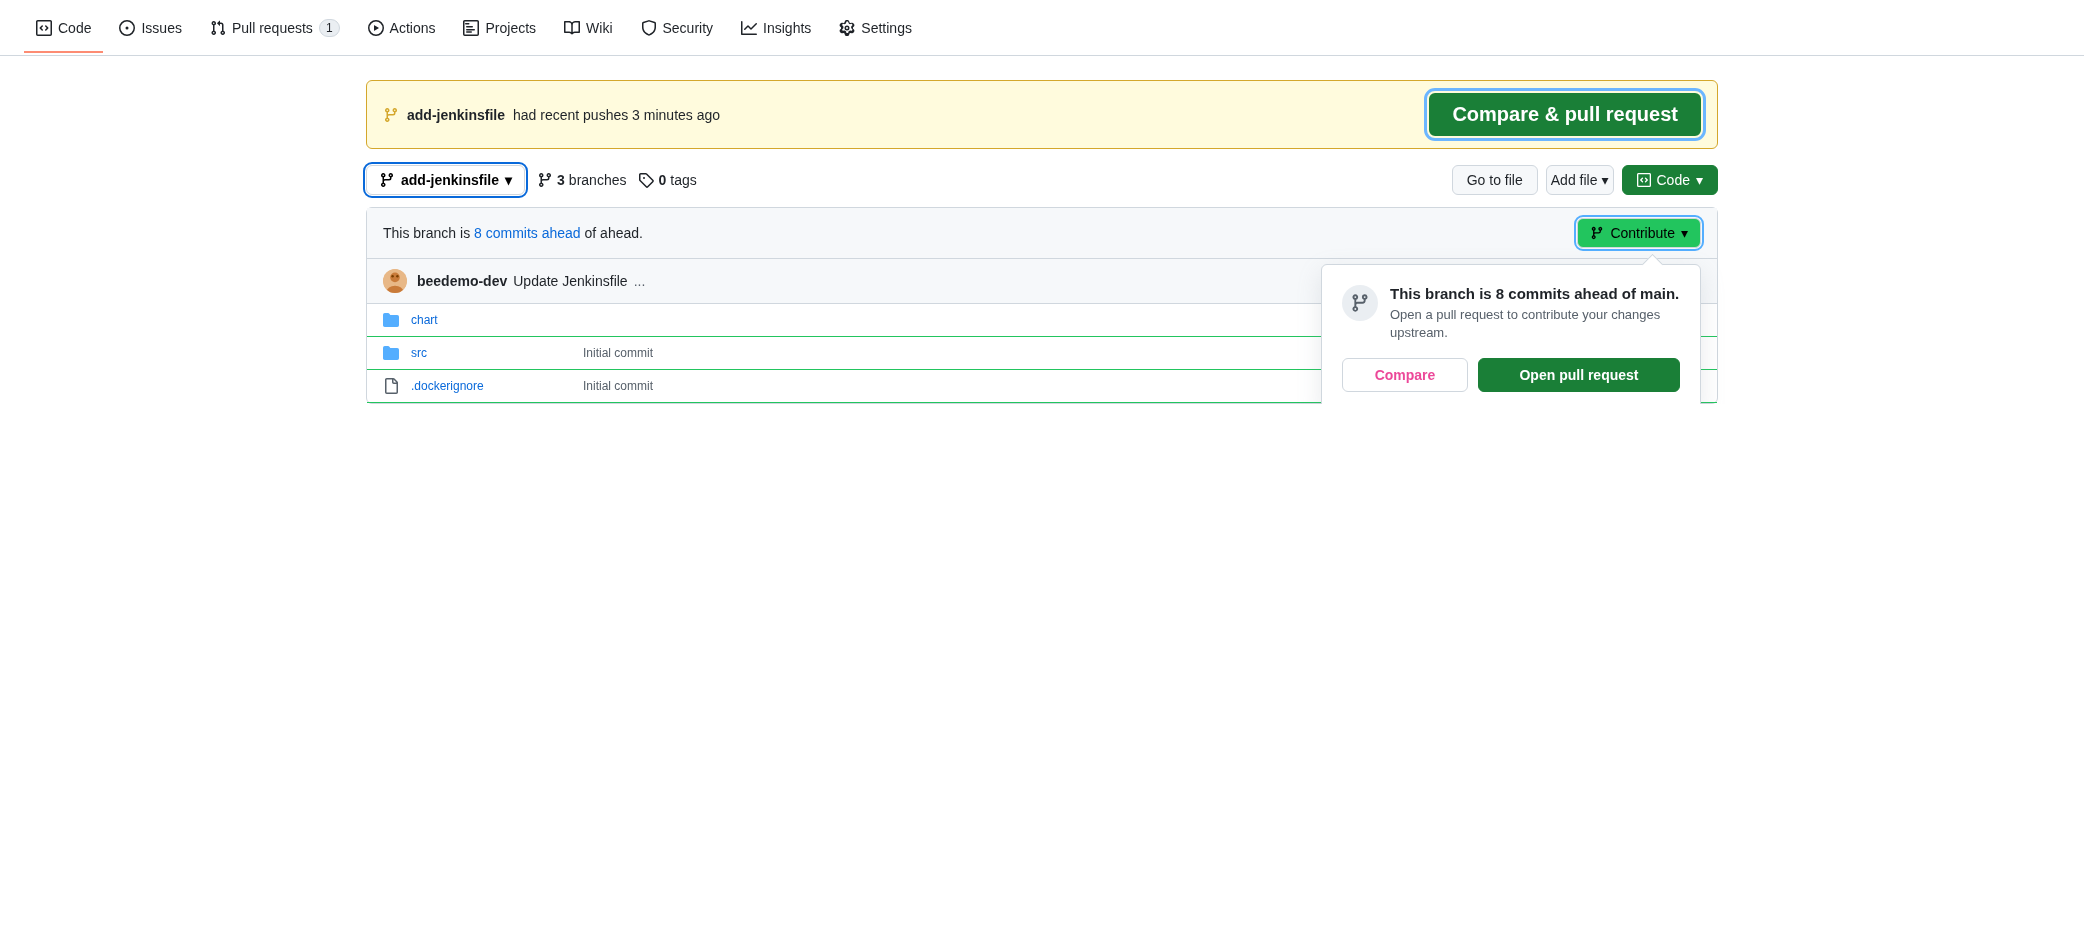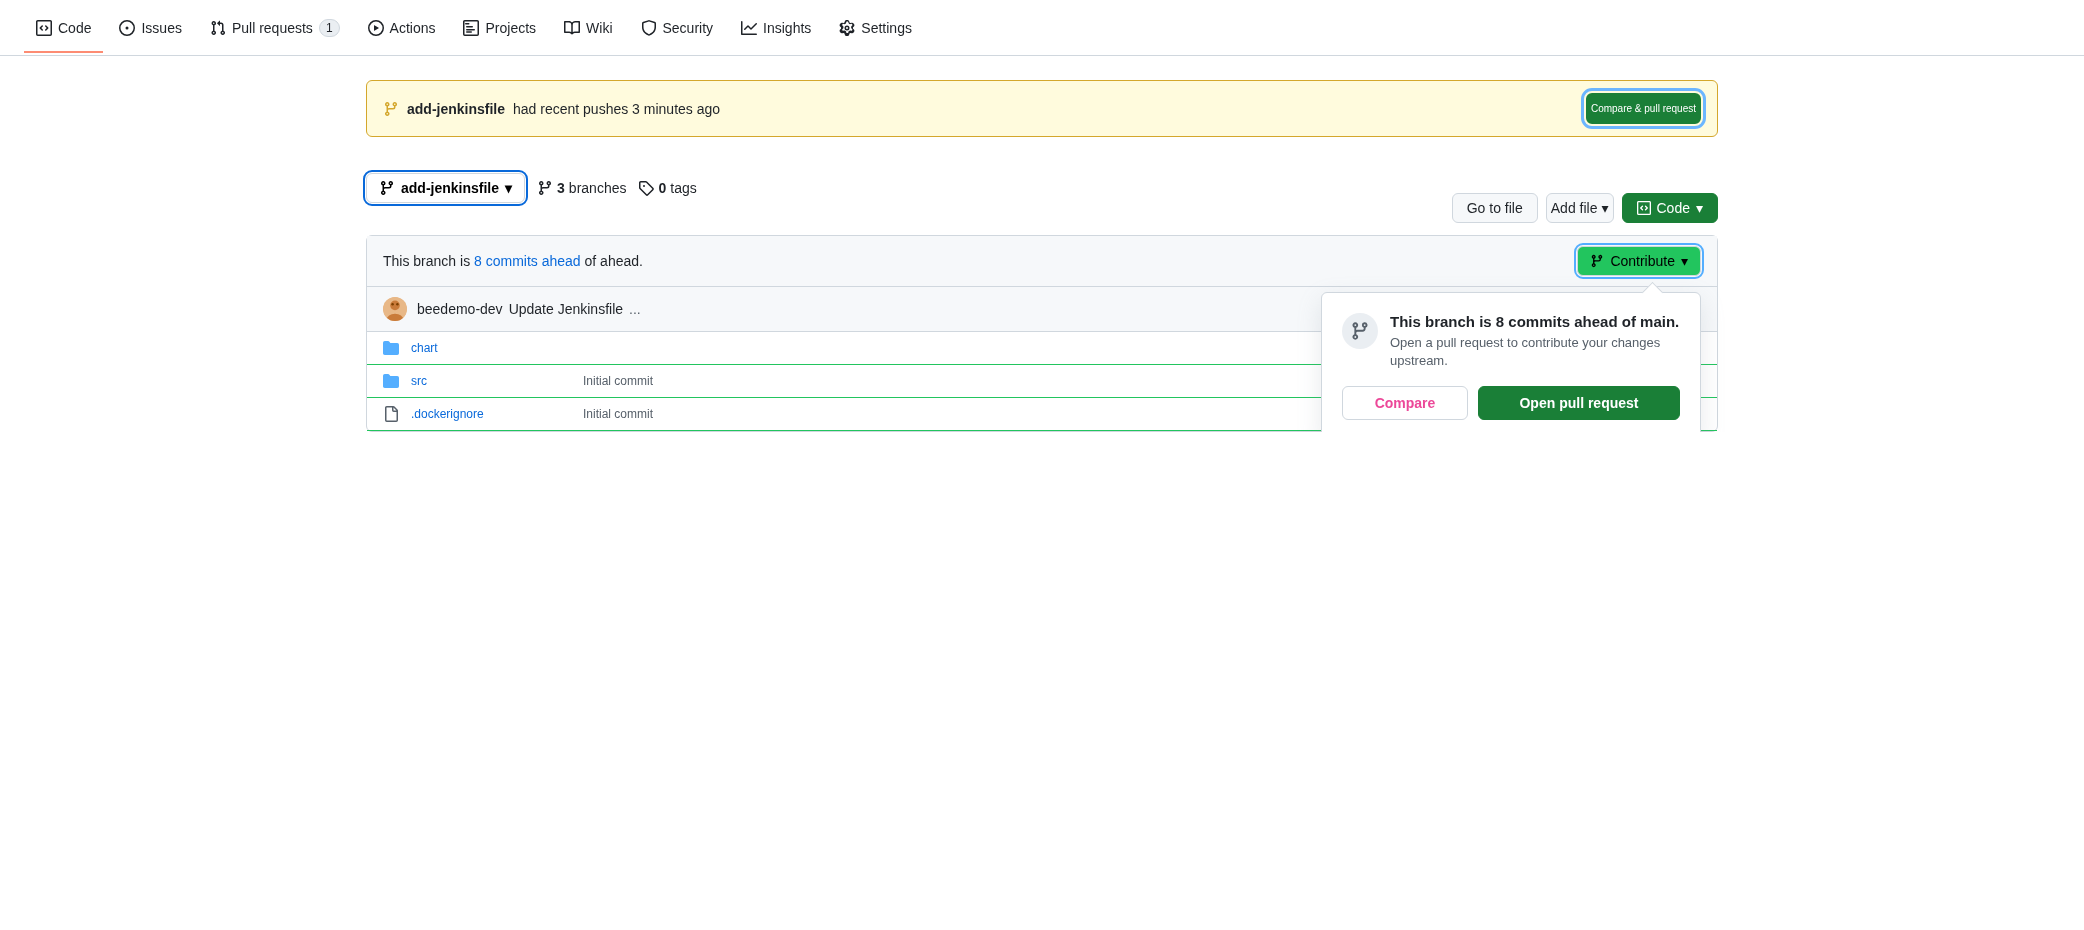--- a/index.html
+++ b/index.html
@@ -89,23 +89,23 @@
       gap: 8px;
       font-size: 14px;
       color: #1f2328;
     }
     .banner-text strong { font-weight: 600; }
     .btn-compare-pr {
       background: #1a7f37;
       color: #fff;
       border: 2px solid #1a7f37;
       border-radius: 6px;
-      padding: 8px 3px;
-      font-size: 10px;
-      font-weight: 400;
+      padding: 8px 21px;
+      font-size: 20px;
+      font-weight: 700;
       cursor: pointer;
       white-space: nowrap;
       outline: 3px solid #6cb6ff;
       outline-offset: 2px;
     }
 
     
     .branch-row {
       display: flex;
       align-items: center;
@@ -132,21 +132,20 @@
       gap: 4px;
       cursor: pointer;
       text-decoration: none;
       color: #1f2328;
     }
     .branch-actions {
       margin-left: auto;
       display: flex;
       align-items: center;
       gap: 8px;
-      margin-top: 40px;
     }
     .btn-secondary {
       background: #f6f8fa;
       color: #1f2328;
       border: 1px solid #d0d7de;
       border-radius: 6px;
       padding: 6px 14px;
       font-size: 14px;
       font-weight: 500;
       cursor: pointer;
@@ -233,21 +232,21 @@
       justify-content: center;
       font-size: 10px;
       color: #fff;
     }
     .commit-info {
       display: flex;
       align-items: center;
       gap: 6px;
       font-size: 14px;
     }
-    .commit-author { font-weight: 400; }
+    .commit-author { font-weight: 700; }
     .commit-msg { color: #1f2328; }
     .commit-dots { color: #57606a; cursor: pointer; }
 
     
     .file-row {
       display: flex;
       align-items: center;
       padding: 8px 16px;
       border-bottom: 1px solid #22c55e;
       gap: 12px;

